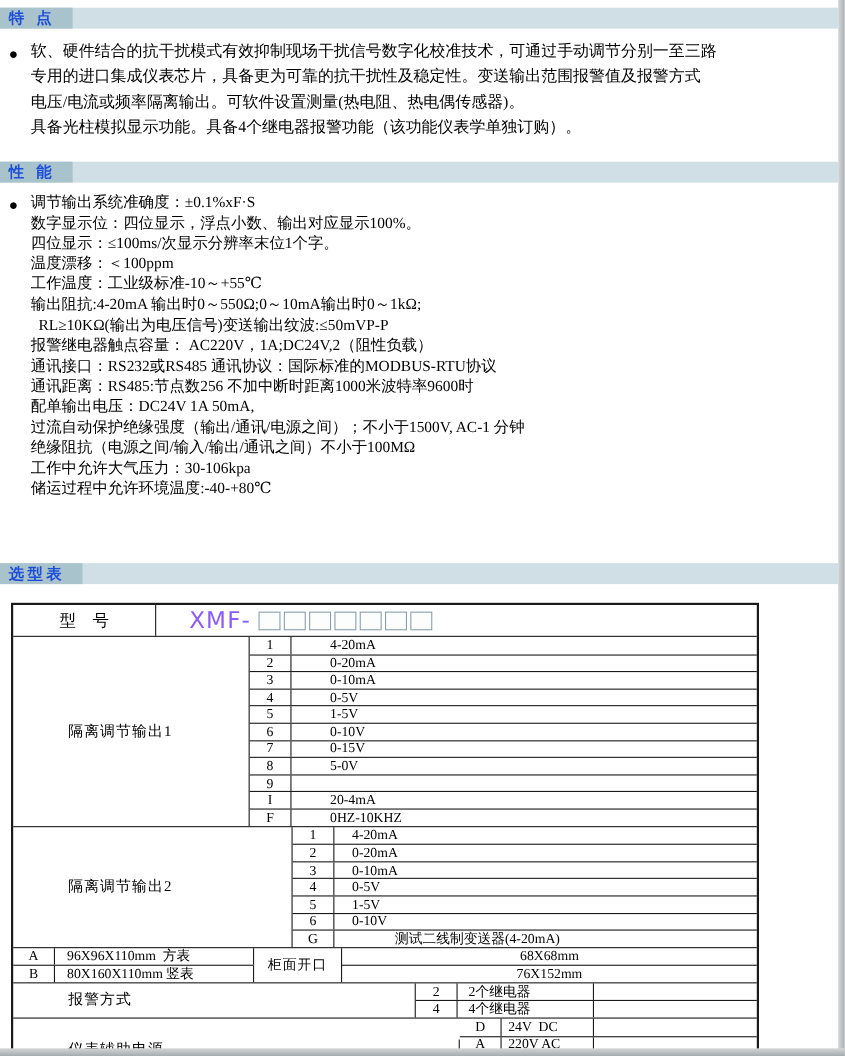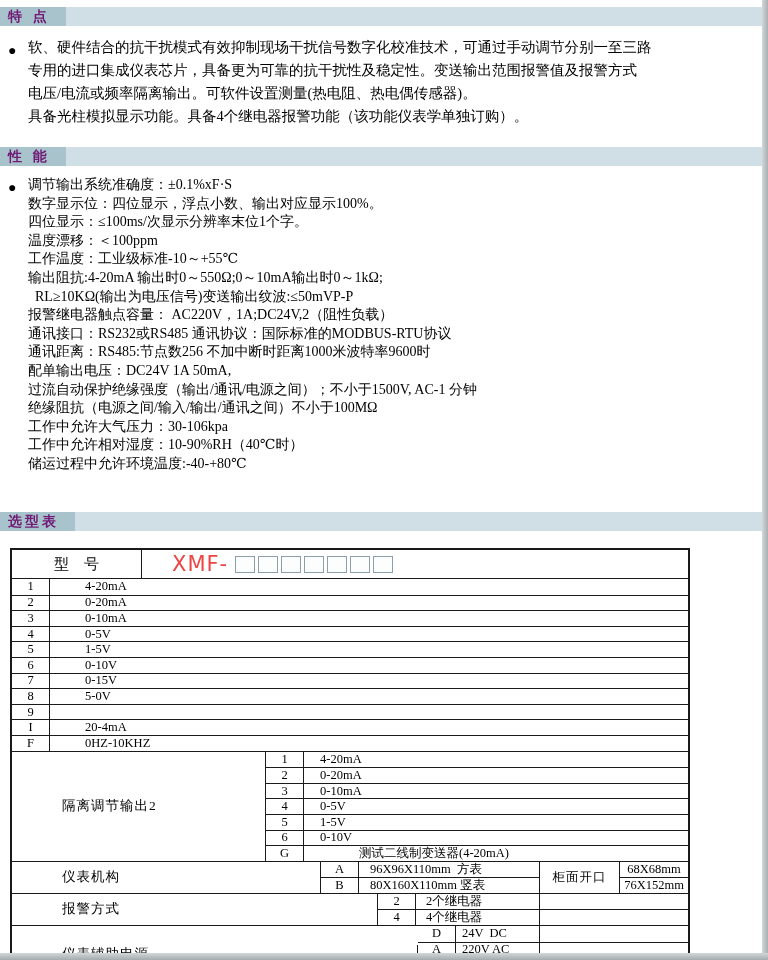--- a/index.html
+++ b/index.html
@@ -3,38 +3,38 @@
 <meta charset="utf-8">
 <style>
   * { margin:0; padding:0; box-sizing:border-box; }
   html,body { background:#9fa5a8; }
   body { font-family:"Liberation Serif","DejaVu Serif",serif; }
   .page { position:relative; width:768px; height:960px; background:#ffffff; overflow:hidden; margin:0 auto; }
 
   
   .bar { position:absolute; left:0; width:762px; height:19px; background:#cfdfe5; display:flex; align-items:center; }
   .bar-title { display:inline-flex; align-items:center; height:19px; background:#a9c3cc;
-               color:#701a75; font-family:"DejaVu Sans","Liberation Sans",sans-serif;
+               color:#1d4ed8; font-family:"DejaVu Sans","Liberation Sans",sans-serif;
                font-weight:bold; font-size:14px; letter-spacing:3px; padding:0 16px 0 8px; white-space:pre; }
 
   
   .textblock { position:absolute; left:8px; width:748px; color:#000; padding-left:20px; }
   .features { font-size:14.5px; line-height:23px; }
   .perf { font-size:14px; line-height:18.6px; }
   .bullet { position:absolute; left:0; top:3px; font-size:14px; color:#000; }
   .tline { white-space:pre; }
 
   
   .seltable { position:absolute; left:10px; top:548px; width:680px; border:2px solid #1a1a1a;
               font-size:12.5px; color:#000; background:#fff; }
   .model-row { display:flex; height:28px; }
   .model-label { width:130px; border-right:1px solid #1a1a1a; display:flex; align-items:center;
                  justify-content:center; font-size:15px; white-space:pre; }
   .model-value { flex:1; display:flex; align-items:center; padding-left:30px; }
-  .xmf { font-family:"DejaVu Sans","Liberation Sans",sans-serif; font-size:21px; color:#ef4444;
+  .xmf { font-family:"DejaVu Sans","Liberation Sans",sans-serif; font-size:21px; color:#8b5cf6;
          letter-spacing:1px; margin-right:7px; }
   .mbox { width:20px; height:17px; border:1px solid #8ba0ab; margin-right:3px; display:inline-block; background:#fcfdfd; }
 
   .sect { display:flex; border-top:1px solid #1a1a1a; }
   .slabel { border-right:1px solid #1a1a1a; display:flex; align-items:center;
             padding-left:50px; font-size:13.5px; letter-spacing:1px; white-space:pre; }
   .w-out1 { width:215px; } .w-out2 { width:254px; } .w-mech { width:309px; }
   .w-alarm { width:366px; } .w-power { width:406px;margin-top:19px; } .w-comm { width:447px; }
   .rows { display:flex; flex-direction:column; }
   .rows.grow { flex:1; }
@@ -92,21 +92,20 @@
     <div class="tline">工作温度：工业级标准-10～+55℃</div>
     <div class="tline">输出阻抗:4-20mA 输出时0～550Ω;0～10mA输出时0～1kΩ;</div>
     <div class="tline">  RL≥10KΩ(输出为电压信号)变送输出纹波:≤50mVP-P</div>
     <div class="tline">报警继电器触点容量： AC220V，1A;DC24V,2（阻性负载）</div>
     <div class="tline">通讯接口：RS232或RS485 通讯协议：国际标准的MODBUS-RTU协议</div>
     <div class="tline">通讯距离：RS485:节点数256 不加中断时距离1000米波特率9600时</div>
     <div class="tline">配单输出电压：DC24V 1A 50mA,</div>
     <div class="tline">过流自动保护绝缘强度（输出/通讯/电源之间）；不小于1500V, AC-1 分钟</div>
     <div class="tline">绝缘阻抗（电源之间/输入/输出/通讯之间）不小于100MΩ</div>
     <div class="tline">工作中允许大气压力：30-106kpa</div>
-    <div class="tline">工作中允许相对湿度：10-90%RH（40℃时）</div>
     <div class="tline">储运过程中允许环境温度:-40-+80℃</div>
   </div>
 
   <div class="bar" style="top:512px">
     <span class="bar-title">选型表</span>
   </div>
 
   <div class="seltable">
 
     <div class="model-row">
@@ -117,20 +116,21 @@
         <span class="mbox"></span>
         <span class="mbox"></span>
         <span class="mbox"></span>
         <span class="mbox"></span>
         <span class="mbox"></span>
         <span class="mbox"></span>
       </div>
     </div>
 
     <div class="sect sect-out1">
+      <div class="slabel w-out1">隔离调节输出1</div>
       <div class="rows grow">
         <div class="trow">
             <div class="code">1</div>
             <div class="val">4-20mA</div>
           </div>
         <div class="trow">
             <div class="code">2</div>
             <div class="val">0-20mA</div>
           </div>
         <div class="trow">
@@ -199,21 +199,20 @@
             <div class="val">0-10V</div>
           </div>
         <div class="trow">
             <div class="code">G</div>
             <div class="val val-g">测试二线制变送器(4-20mA)</div>
           </div>
       </div>
     </div>
 
     <div class="sect">
-      <div class="slabel w-mech">仪表机构</div>
       <div class="rows">
         <div class="trow">
             <div class="code">A</div>
             <div class="val fixed mech-val">96X96X110mm  方表</div>
           </div>
         <div class="trow">
             <div class="code">B</div>
             <div class="val fixed mech-val">80X160X110mm 竖表</div>
           </div>
       </div>

